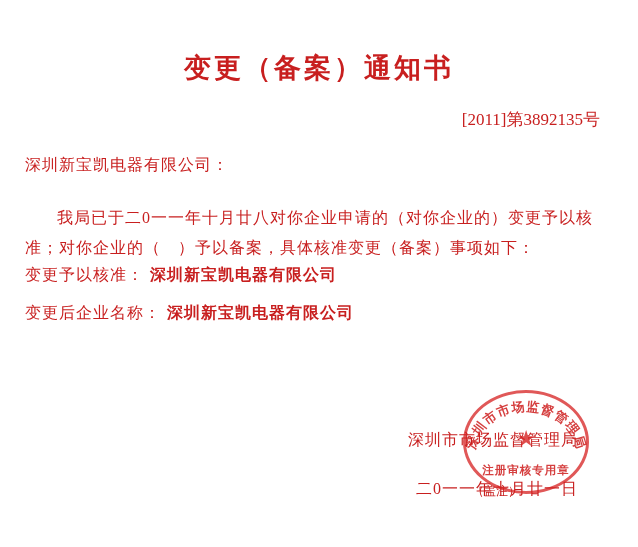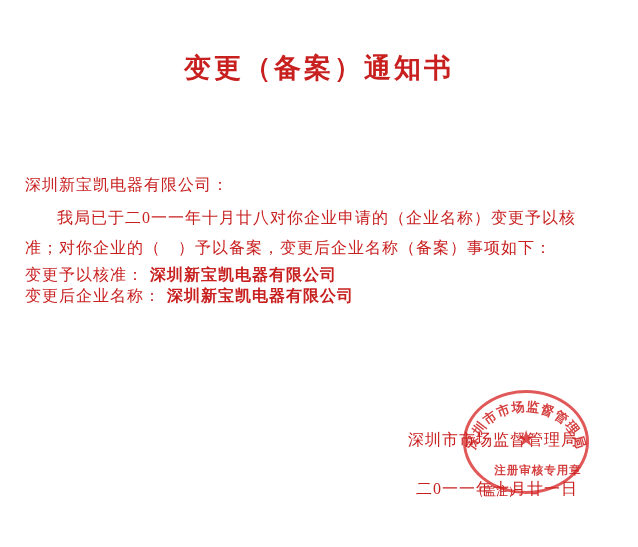--- a/index.html
+++ b/index.html
@@ -41,21 +41,20 @@
     color: #c81f1f;
     letter-spacing: 0px;
   }
   .addressee {
     position: absolute;
     top: 155px;
     left: 25px;
     font-size: 16px;
     color: #c81f1f;
     letter-spacing: 1px;
-    margin-top: 20px;
   }
   .body-para {
     position: absolute;
     top: 203px;
     left: 25px;
     width: 580px;
     font-size: 16px;
     line-height: 30px;
     color: #c81f1f;
     letter-spacing: 1px;
@@ -67,21 +66,21 @@
     font-size: 16px;
     color: #c81f1f;
     letter-spacing: 1px;
     white-space: nowrap;
   }
   .field-row .fv {
     font-weight: bold;
     margin-left: 6px;
   }
   .row-before { top: 265px; }
-  .row-after  { top: 286px; }
+  .row-after  { top: 303px; }
 
   .signature {
     position: absolute;
     top: 430px;
     right: 60px;
     text-align: left;
     font-size: 16px;
     color: #c81f1f;
     letter-spacing: 1px;
   }
@@ -136,41 +135,42 @@
   }
   .seal-arc text {
     fill: rgba(206, 28, 28, 0.85);
     font-size: 13px;
     font-family: "Liberation Serif", "DejaVu Serif", serif;
     letter-spacing: 1px;
     font-weight: bold;
   }
   .seal-bottom {
     position: absolute;
-    left: 12px;
+    left: 0;
     bottom: 16px;
     width: 126px;
     text-align: center;
     font-size: 11.5px;
     color: rgba(206, 28, 28, 0.85);
     font-weight: bold;
     letter-spacing: 1px;
   }
 </style>
 </head>
 <body>
 
 <div class="page">
 
   <div class="doc-title">变更（备案）通知书</div>
 
+  <div class="doc-number">[2011]第3892135号</div>
 
   <div class="addressee">深圳新宝凯电器有限公司：</div>
 
-  <div class="body-para">我局已于二0一一年十月廿八对你企业申请的（企业名称）变更予以核准；对你企业的（　）予以备案，变更后企业名称（备案）事项如下：</div>
+  <div class="body-para">我局已于二0一一年十月廿八对你企业申请的（对你企业的）变更予以核准；对你企业的（　）予以备案，具体核准变更（备案）事项如下：</div>
 
   <div class="field-row row-before">
     <span class="fl">变更予以核准：</span><span class="fv">深圳新宝凯电器有限公司</span>
   </div>
 
   <div class="field-row row-after">
     <span class="fl">变更后企业名称：</span><span class="fv">深圳新宝凯电器有限公司</span>
   </div>
 
   <div class="signature">

